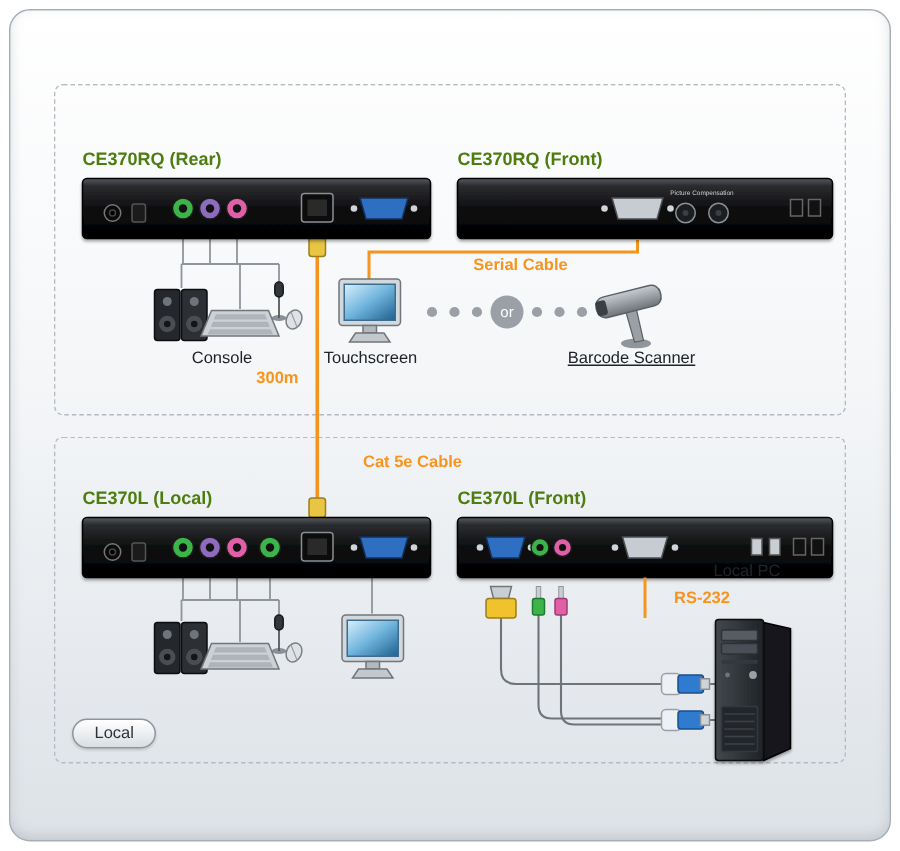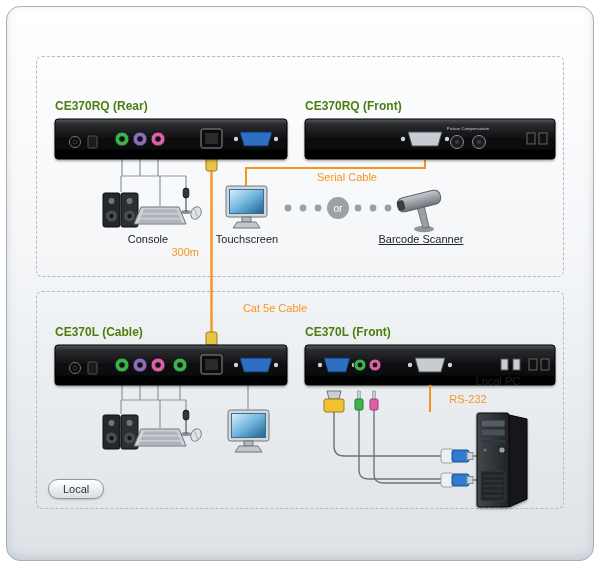--- a/index.html
+++ b/index.html
@@ -14,21 +14,21 @@
   .zone-remote { left:36px; top:56px; width:528px; height:221px; }
   .zone-local  { left:36px; top:291px; width:528px; height:218px; }
   .pill { position:absolute; height:20px; line-height:18px; padding:0 14px;
           border:1px solid #8d959d; border-radius:10px;
           background:linear-gradient(180deg,#ffffff,#d9dee3);
           font-size:11px; color:#2c333a; box-shadow:0 1px 2px rgba(0,0,0,.18); }
   .pill-remote { left:48px; top:62px; }
   .pill-local  { left:48px; top:479px; }
   .dev-title { position:absolute; font-size:12px; font-weight:bold; color:#4d7c0f; }
   .item-label { position:absolute; font-size:11px; color:#20242a; text-align:center; }
-  .cable-label { position:absolute; font-size:11px; font-weight:normal; color:#F7941E; }
+  .cable-label { position:absolute; font-size:11px; font-weight:bold; color:#F7941E; }
   .ta-r { text-align:right; } .ta-l { text-align:center; } .ta-c { text-align:center; }
   svg.gfx { position:absolute; left:0; top:0; }
   svg text { font-family:"Liberation Sans", sans-serif; }
 </style>
 </head>
 <body>
 
 <div class="canvas">
   <div class="frame"></div>
   <div class="zone zone-remote"></div>
@@ -302,18 +302,18 @@
 
   <div class="cable-label ta-c" style="left:296px; top:171px; width:102px;">Serial Cable</div>
 
   <div class="item-label" style="left:106px; top:233px; width:84px;">Console</div>
   <div class="item-label" style="left:204px; top:233px; width:86px;">Touchscreen</div>
   <div class="item-label" style="left:366px; top:233px; width:110px;text-decoration:underline;">Barcode Scanner</div>
 
   <div class="cable-label ta-r" style="left:142px; top:246px; width:57px;">300m</div>
   <div class="cable-label ta-l" style="left:220px; top:302px; width:110px;">Cat 5e Cable</div>
 
-  <div class="dev-title" style="left:55px; top:325px;">CE370L (Cable)</div>
+  <div class="dev-title" style="left:55px; top:325px;">CE370L (Local)</div>
   <div class="dev-title" style="left:305px; top:325px;">CE370L (Front)</div>
 
   <div class="cable-label ta-l" style="left:438px; top:393px; width:60px;">RS-232</div>
   <div class="item-label" style="left:453px; top:375px; width:90px;text-align:center;">Local PC</div>
 </div>
 
 </body></html>

